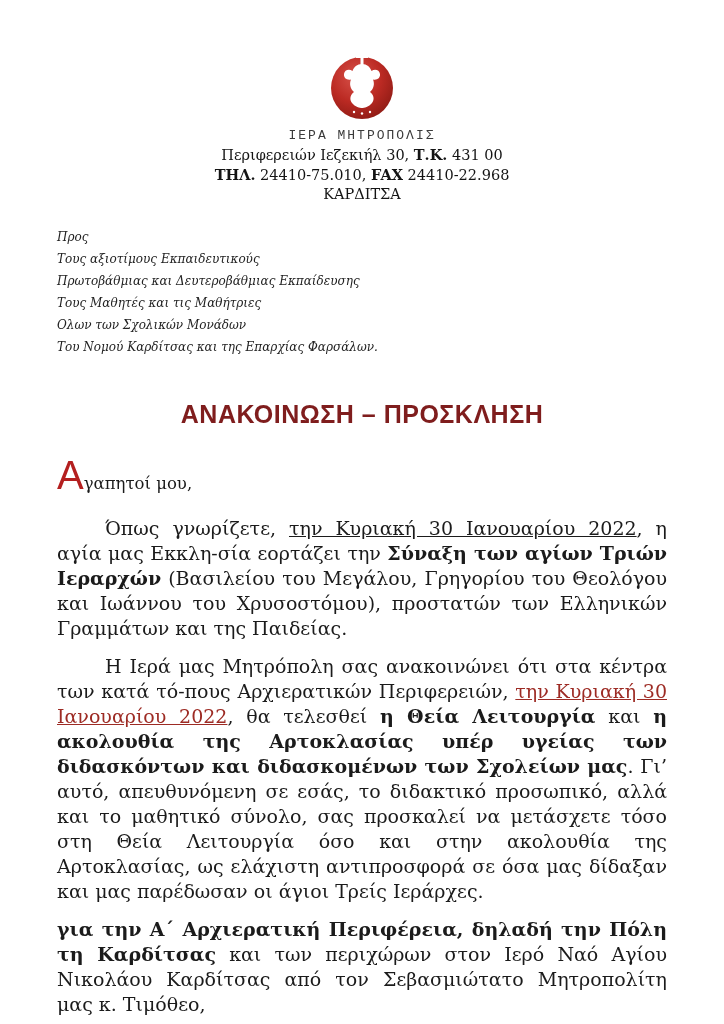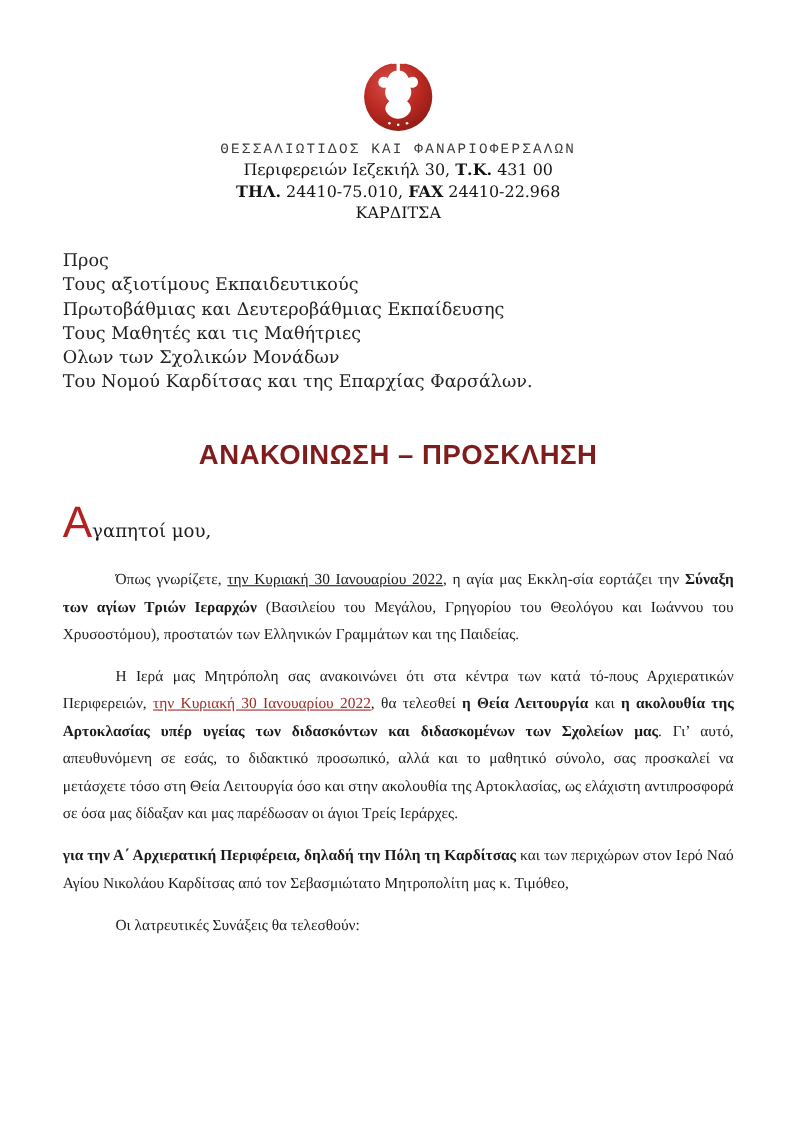--- a/index.html
+++ b/index.html
@@ -25,21 +25,22 @@
   }
   .addr-line {
     font-family: "DejaVu Serif", serif;
     font-size: 14.5px;
     color: #141414;
     margin-top: 3px;
     white-space: nowrap;
   }
   .recipient {
     margin-top: 24px;
-    font-size: 16px;
+    font-style: italic;
+    font-size: 12px;
     line-height: 22px;
     color: #232323;
   }
   .title {
     font-family: "Liberation Sans", sans-serif;
     font-weight: bold;
     font-size: 25px;
     letter-spacing: 0.5px;
     text-align: center;
     color: #7f1d1d;
@@ -52,26 +53,25 @@
     white-space: nowrap;
   }
   .dropcap {
     font-family: "Liberation Sans", sans-serif;
     font-size: 40px;
     line-height: 1;
     color: #b41f1f;
     vertical-align: baseline;
   }
   .para {
-    font-size: 14px;
+    font-size: 19px;
     line-height: 25px;
     text-align: justify;
     margin: 12px 0 13px 0;
     color: #1b1b1b;
-    font-family: Liberation Serif, serif;
   }
   .para.ind { text-indent: 48px; }
   .para:last-child { margin-bottom: 0; }
   .b { font-weight: bold; }
   .u { text-decoration: underline; }
   .red { color: #9d2b24; }
 </style>
 </head>
 <body>
 
@@ -91,21 +91,21 @@
         <g fill="#ffffff">
           <rect x="30.5" y="1" width="3" height="14"></rect>
           <rect x="26" y="5" width="12" height="3"></rect>
           <path d="M32 14 C27 14 24 17 22.5 21 C19 18.5 14.5 20 14 24 C13.5 28 17 30.5 21 29.5 C19 34 20.5 39 24 42 C20.5 44.5 19 49 22 53 C25 57 30 58 32 58 C34 58 39 57 42 53 C45 49 43.5 44.5 40 42 C43.5 39 45 34 43 29.5 C47 30.5 50.5 28 50 24 C49.5 20 45 18.5 41.5 21 C40 17 37 14 32 14 Z"></path>
           <circle cx="24" cy="62" r="1.2"></circle>
           <circle cx="32" cy="63.5" r="1.2"></circle>
           <circle cx="40" cy="62" r="1.2"></circle>
         </g>
       </svg>
     </span>
-    <div class="org-line">ΘΕΣΣΑΛΙΩΤΙΔΟΣ ΚΑΙ ΦΑΝΑΡΙΟΦΕΡΣΑΛΩΝ</div>
+    <div class="org-line">ΙΕΡΑ ΜΗΤΡΟΠΟΛΙΣ</div>
     <div class="addr-line"><span>Περιφερειών Ιεζεκιήλ 30, </span><span class="b">Τ.Κ.</span><span> 431 00</span></div>
     <div class="addr-line"><span class="b">ΤΗΛ.</span><span> 24410-75.010, </span><span class="b">FAX</span><span> 24410-22.968</span></div>
     <div class="addr-line">ΚΑΡΔΙΤΣΑ</div>
   </header>
 
   <section class="recipient">
       <div>Προς</div>
       <div>Τους αξιοτίμους Εκπαιδευτικούς</div>
       <div>Πρωτοβάθμιας και Δευτεροβάθμιας Εκπαίδευσης</div>
       <div>Τους Μαθητές και τις Μαθήτριες</div>

